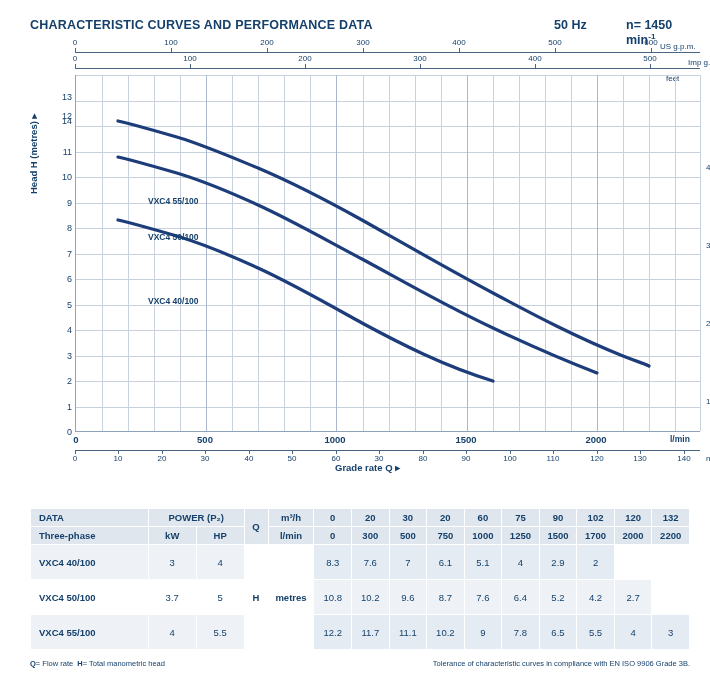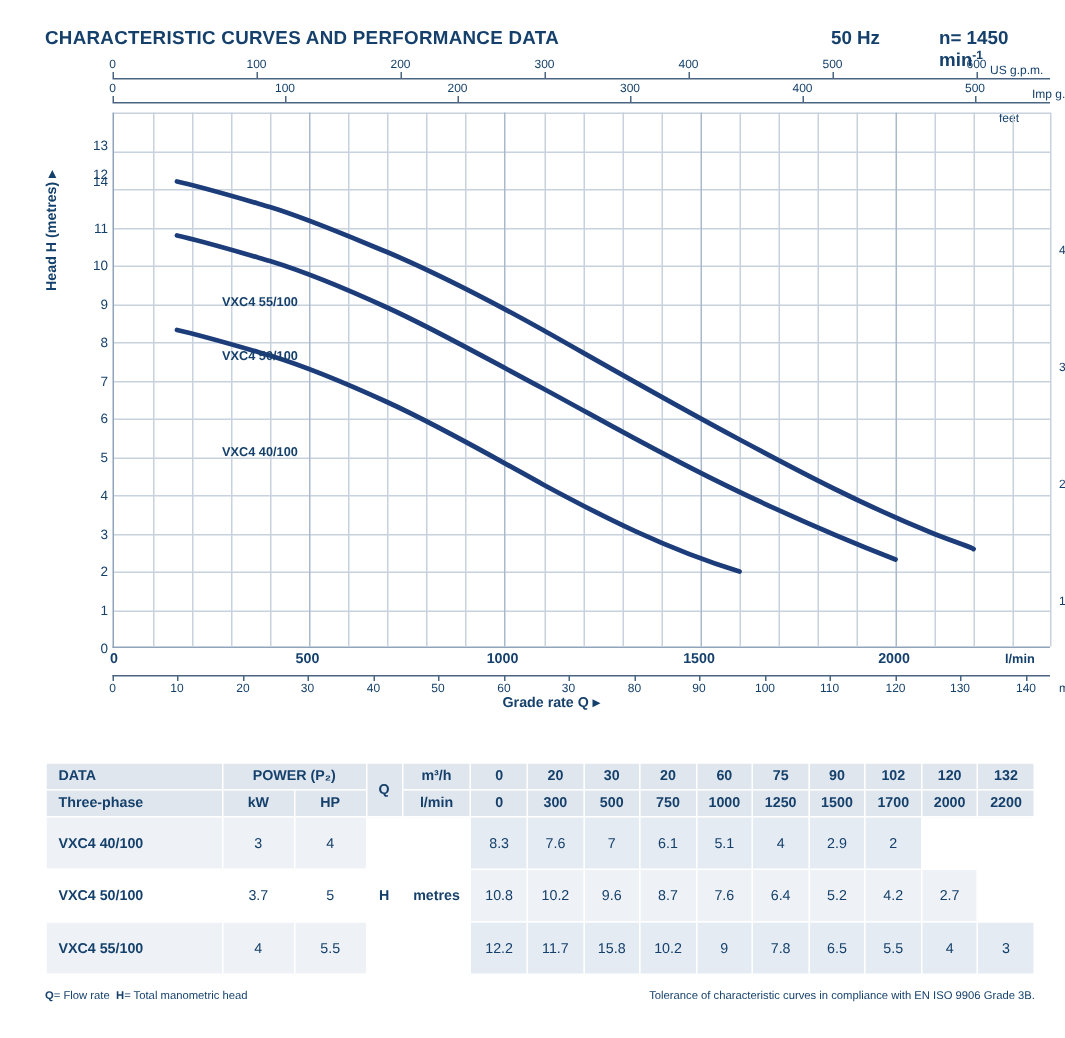--- a/index.html
+++ b/index.html
@@ -349,21 +349,21 @@
           <td class="c-lgrey">2.7</td>
           <td class="blank"></td>
         </tr>
 
         <tr>
           <td class="rowlbl r-grey">VXC4 55/100</td>
           <td class="r-grey">4</td>
           <td class="r-grey">5.5</td>
           <td class="c-grey">12.2</td>
           <td class="c-grey">11.7</td>
-          <td class="c-grey">15.8</td>
+          <td class="c-grey">11.1</td>
           <td class="c-grey">10.2</td>
           <td class="c-grey">9</td>
           <td class="c-grey">7.8</td>
           <td class="c-grey">6.5</td>
           <td class="c-grey">5.5</td>
           <td class="c-grey">4</td>
           <td class="c-grey">3</td>
         </tr>
       </tbody>
     </table>

